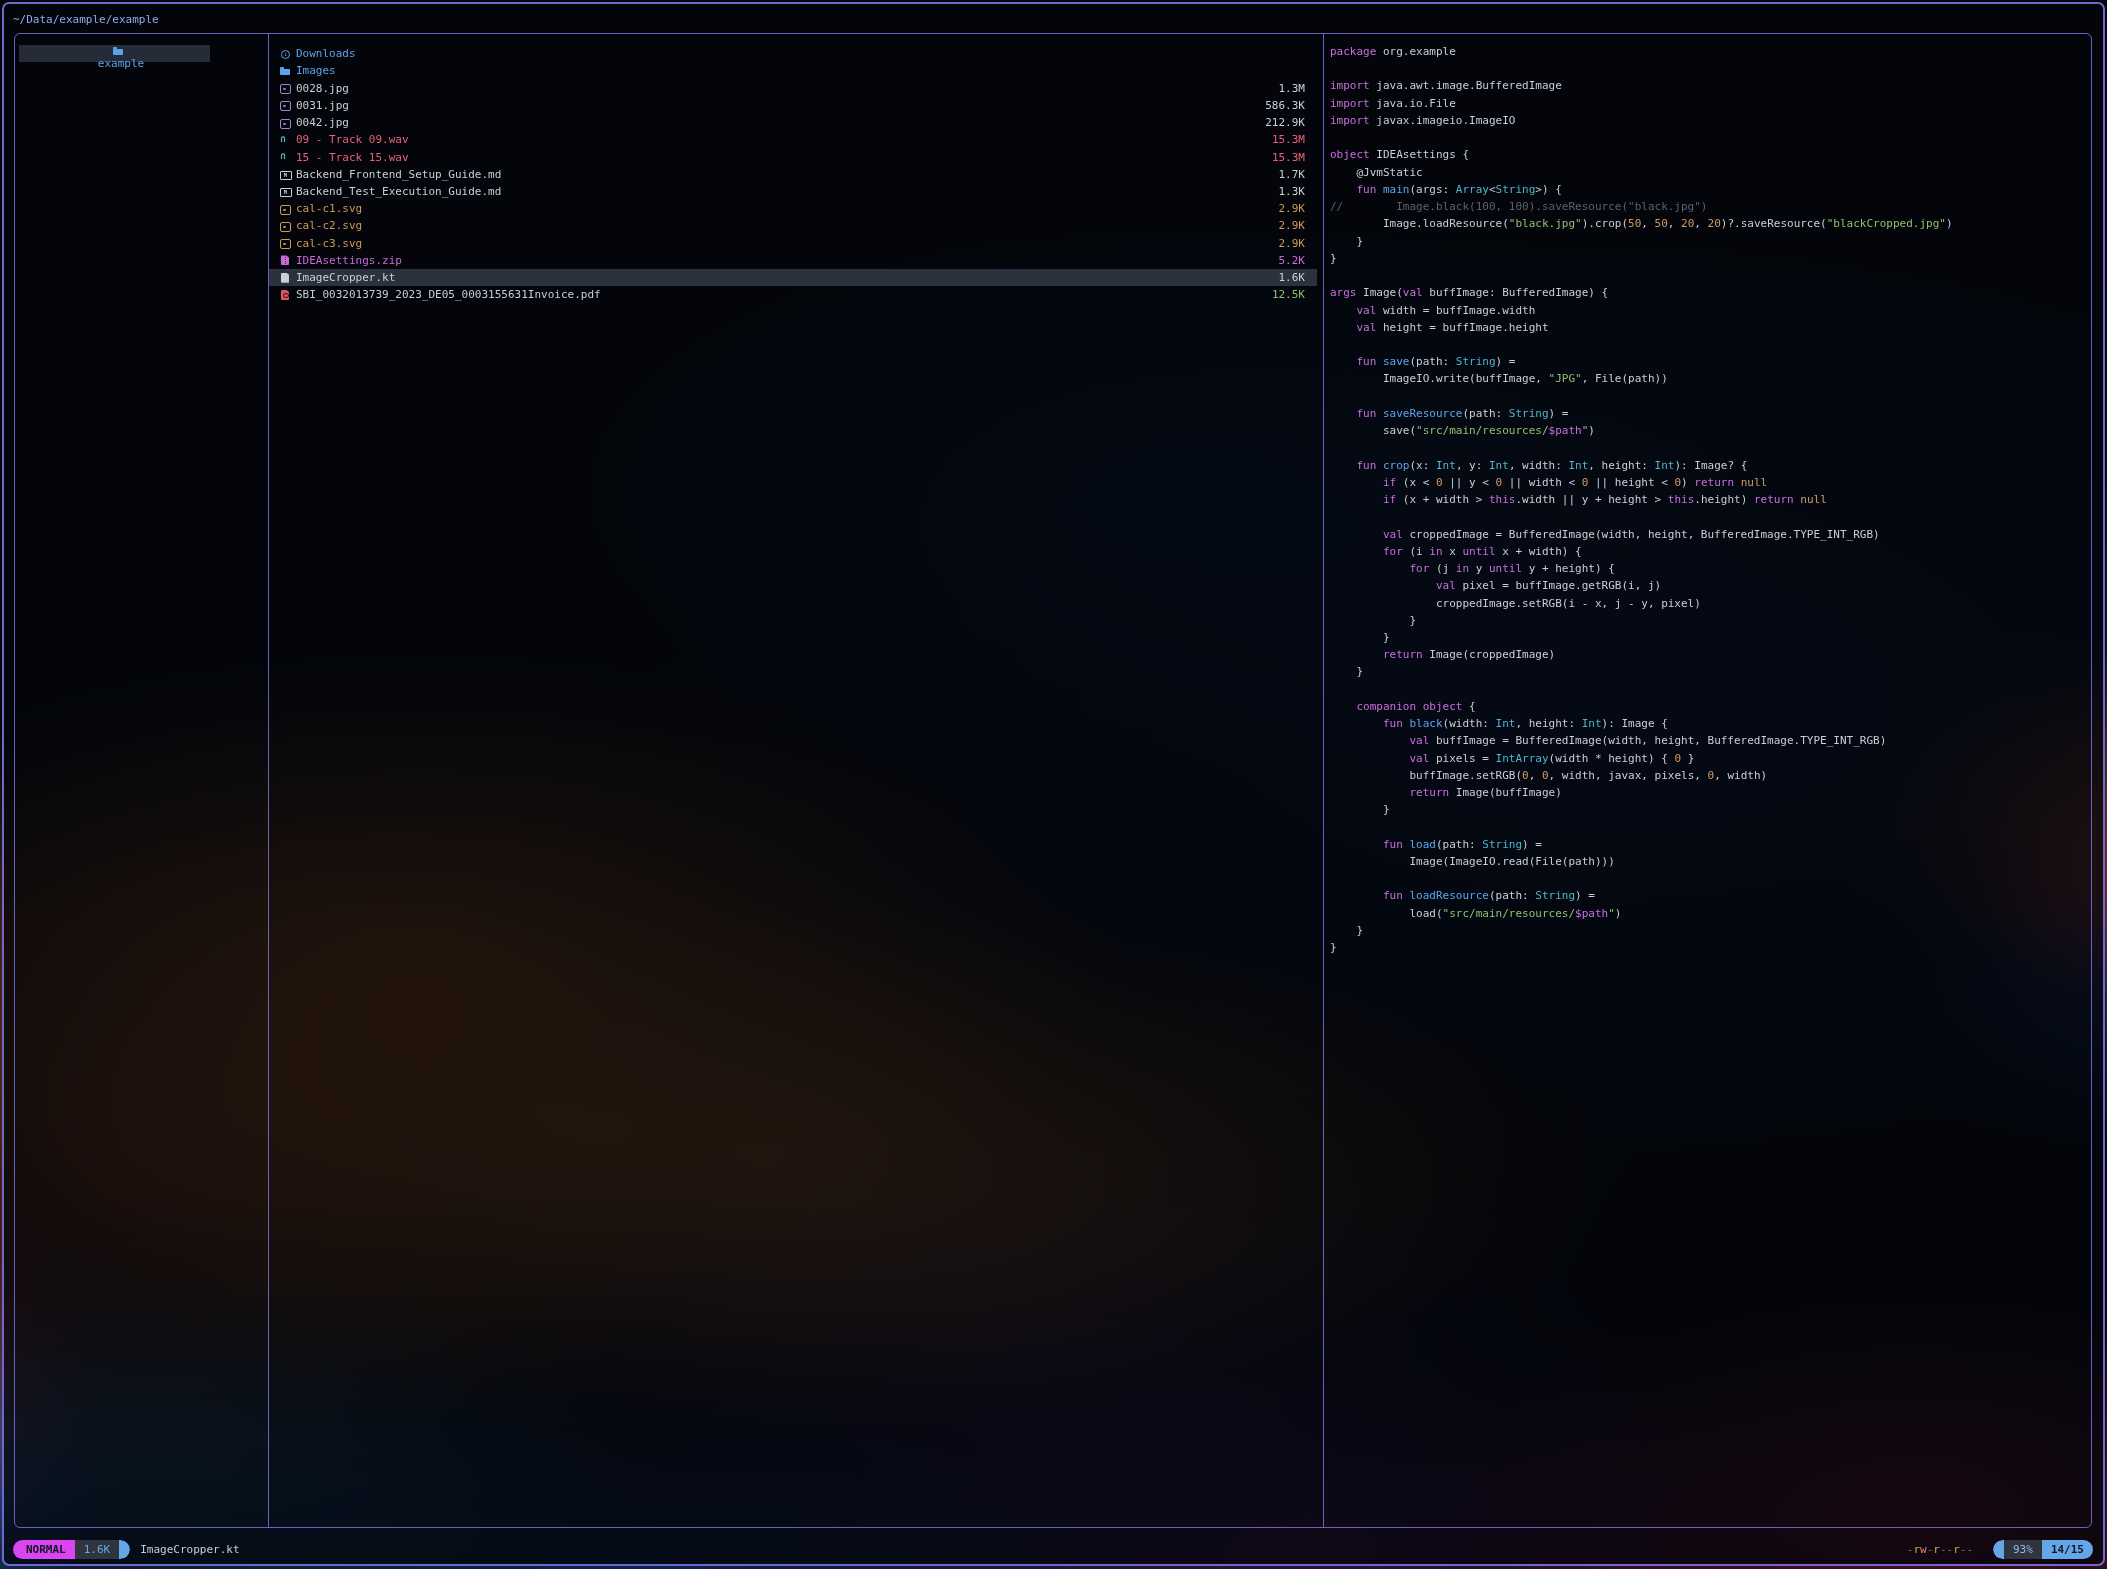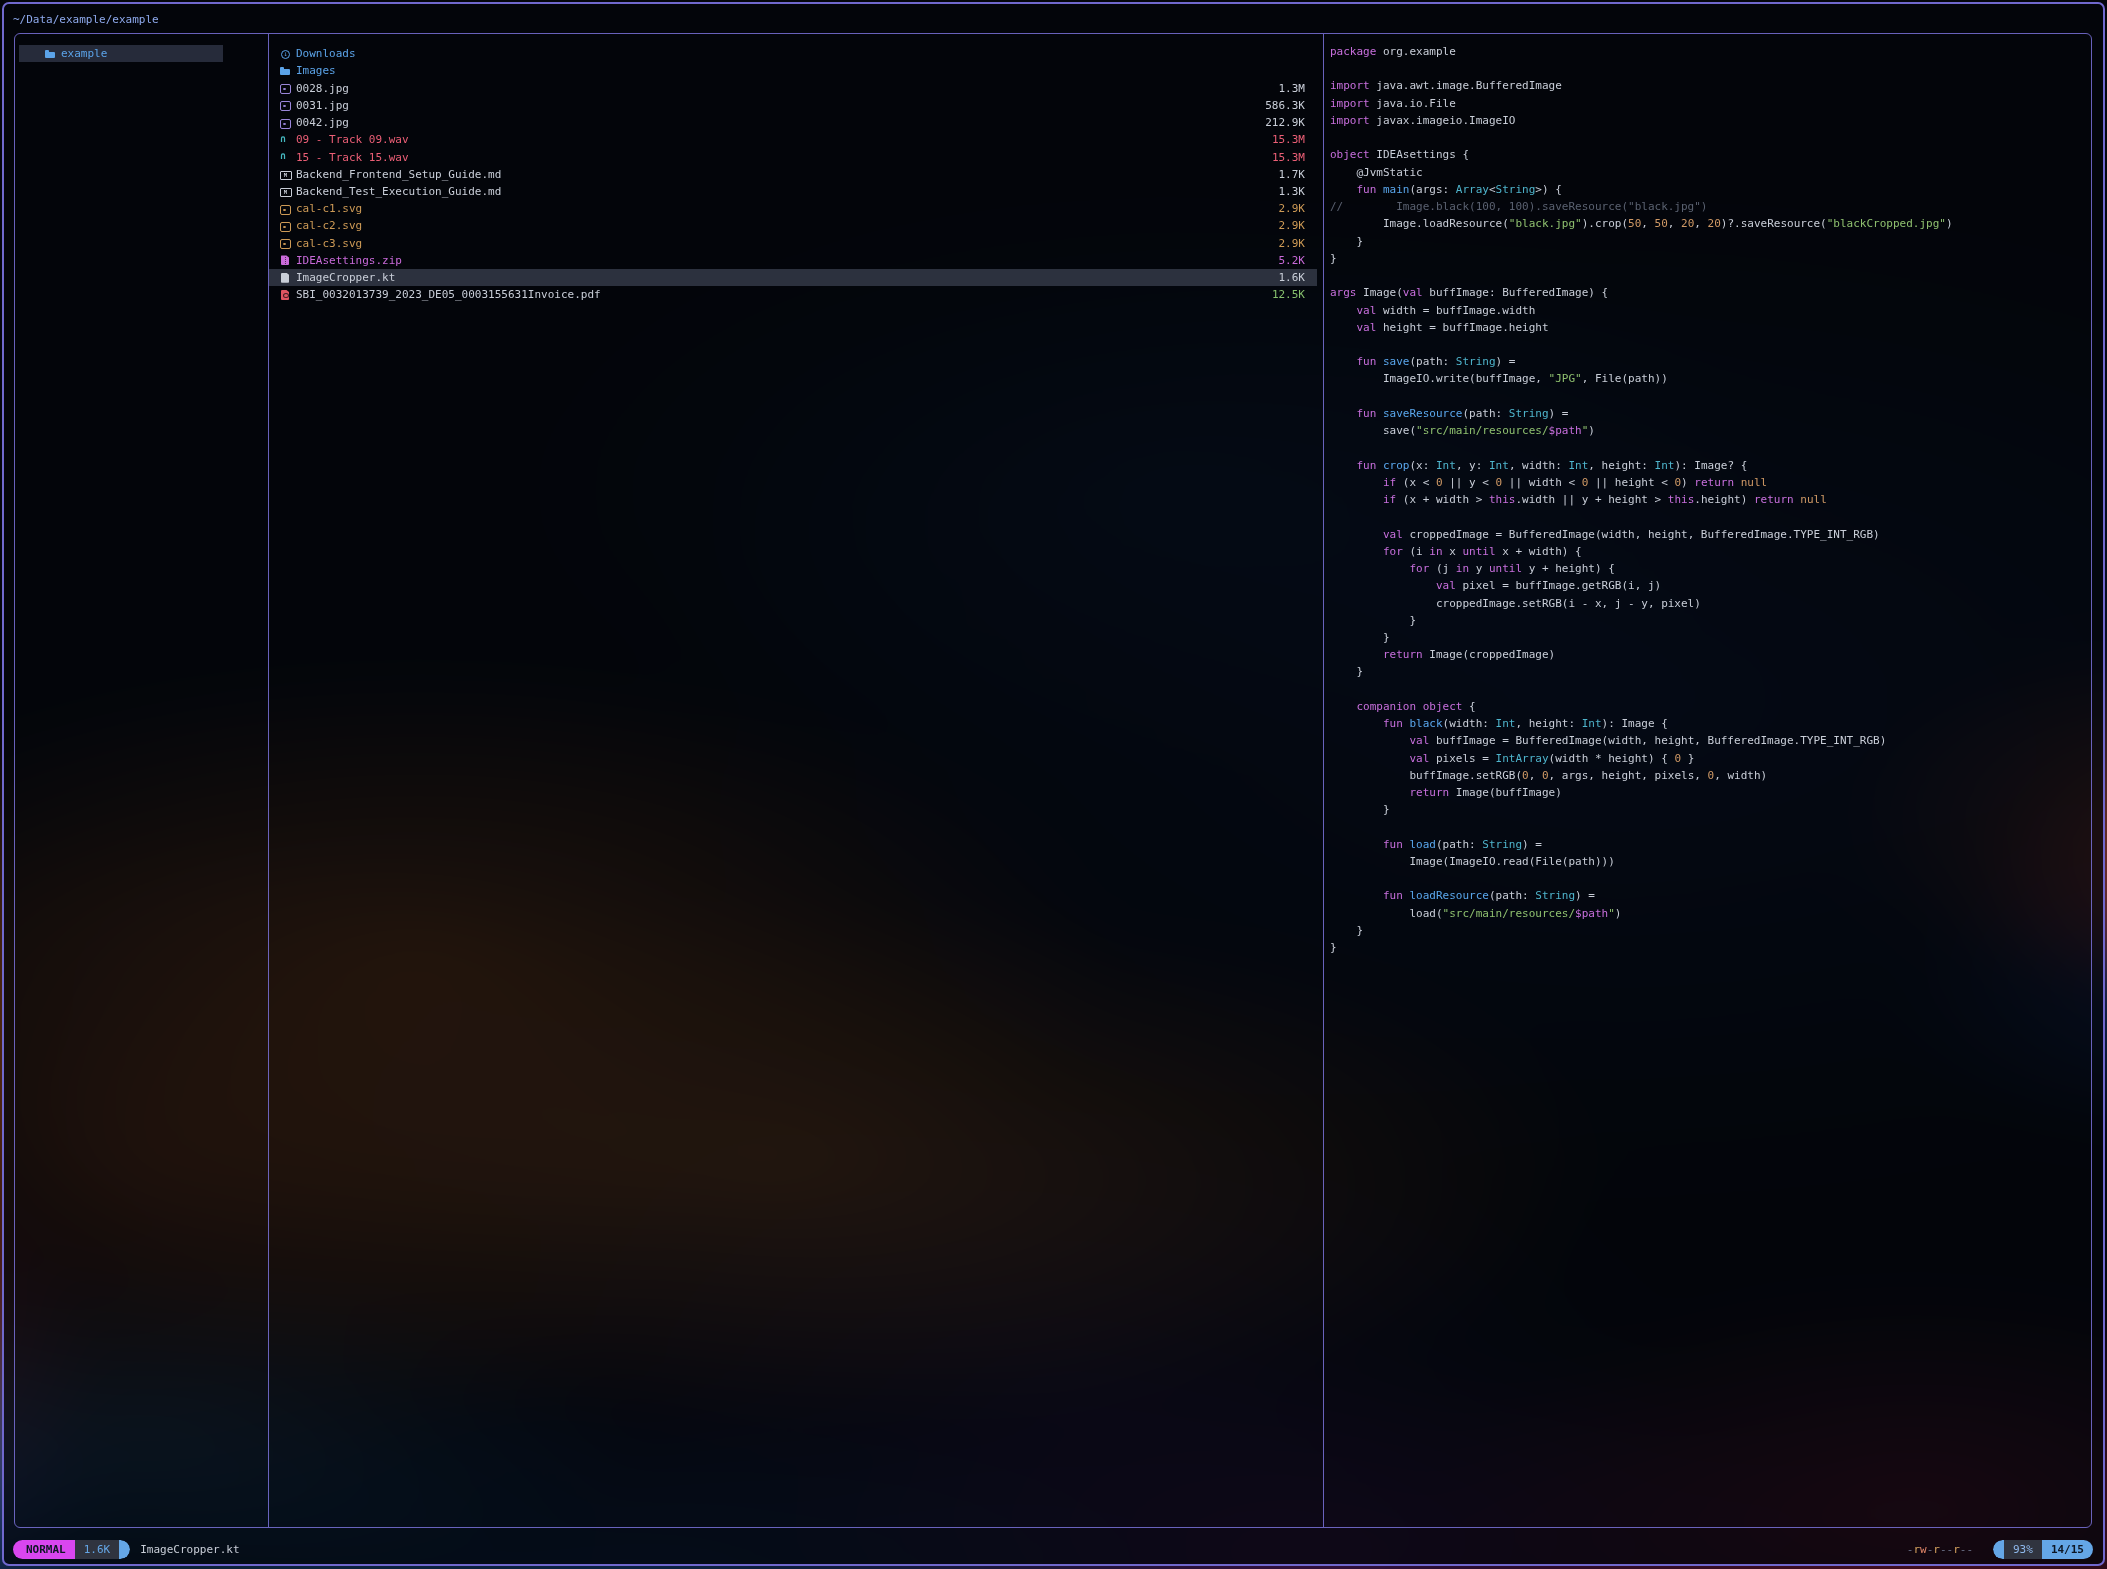--- a/index.html
+++ b/index.html
@@ -49,21 +49,21 @@
   .divider{position:absolute;top:0;bottom:0;width:1px;background:rgba(122,114,218,.85)}
   .d1{left:253px}
   .d2{left:1308px}
   .pane{position:absolute;top:0;bottom:0;overflow:hidden;font-size:11px}
   .parent{left:1px;width:252px;padding-top:11px}
   .files{left:254px;width:1054px;padding-top:11px}
   .preview{left:1309px;right:1px;padding:11px 0 0 6px}
   
   .prow{
     height:17.24px;display:flex;align-items:center;
-    margin-left:3px;width:178px;padding-left:26px;border-radius:0;
+    margin-left:3px;width:178px;padding-left:13px;border-radius:0;flex-direction:column;
   }
   .prow.sel{background:#262b3a}
   .frow{
     height:17.24px;display:flex;align-items:center;
     padding:0 12px 0 11px;margin-right:6px;
   }
   .frow.sel{background:#2c313e}
   .frow .name{white-space:pre}
   .frow .sz{margin-left:auto;white-space:pre}
   
@@ -254,21 +254,21 @@
         <div class="cline"><span class="tok-pl">                croppedImage.setRGB(i - x, j - y, pixel)</span></div>
         <div class="cline"><span class="tok-pl">            }</span></div>
         <div class="cline"><span class="tok-pl">        }</span></div>
         <div class="cline"><span class="tok-pl">        </span><span class="tok-kw">return</span><span class="tok-pl"> Image(croppedImage)</span></div>
         <div class="cline"><span class="tok-pl">    }</span></div>
         <div class="cline"></div>
         <div class="cline"><span class="tok-pl">    </span><span class="tok-kw">companion</span><span class="tok-pl"> </span><span class="tok-kw">object</span><span class="tok-pl"> {</span></div>
         <div class="cline"><span class="tok-pl">        </span><span class="tok-kw">fun</span><span class="tok-pl"> </span><span class="tok-fn">black</span><span class="tok-pl">(width: </span><span class="tok-ty">Int</span><span class="tok-pl">, height: </span><span class="tok-ty">Int</span><span class="tok-pl">): Image {</span></div>
         <div class="cline"><span class="tok-pl">            </span><span class="tok-kw">val</span><span class="tok-pl"> buffImage = BufferedImage(width, height, BufferedImage.TYPE_INT_RGB)</span></div>
         <div class="cline"><span class="tok-pl">            </span><span class="tok-kw">val</span><span class="tok-pl"> pixels = </span><span class="tok-ty">IntArray</span><span class="tok-pl">(width * height) { </span><span class="tok-nu">0</span><span class="tok-pl"> }</span></div>
-        <div class="cline"><span class="tok-pl">            buffImage.setRGB(</span><span class="tok-nu">0</span><span class="tok-pl">, </span><span class="tok-nu">0</span><span class="tok-pl">, args, height, pixels, </span><span class="tok-nu">0</span><span class="tok-pl">, width)</span></div>
+        <div class="cline"><span class="tok-pl">            buffImage.setRGB(</span><span class="tok-nu">0</span><span class="tok-pl">, </span><span class="tok-nu">0</span><span class="tok-pl">, width, javax, pixels, </span><span class="tok-nu">0</span><span class="tok-pl">, width)</span></div>
         <div class="cline"><span class="tok-pl">            </span><span class="tok-kw">return</span><span class="tok-pl"> Image(buffImage)</span></div>
         <div class="cline"><span class="tok-pl">        }</span></div>
         <div class="cline"></div>
         <div class="cline"><span class="tok-pl">        </span><span class="tok-kw">fun</span><span class="tok-pl"> </span><span class="tok-fn">load</span><span class="tok-pl">(path: </span><span class="tok-ty">String</span><span class="tok-pl">) =</span></div>
         <div class="cline"><span class="tok-pl">            Image(ImageIO.read(File(path)))</span></div>
         <div class="cline"></div>
         <div class="cline"><span class="tok-pl">        </span><span class="tok-kw">fun</span><span class="tok-pl"> </span><span class="tok-fn">loadResource</span><span class="tok-pl">(path: </span><span class="tok-ty">String</span><span class="tok-pl">) =</span></div>
         <div class="cline"><span class="tok-pl">            load(</span><span class="tok-st">"src/main/resources/</span><span class="tok-tp">$path</span><span class="tok-st">"</span><span class="tok-pl">)</span></div>
         <div class="cline"><span class="tok-pl">    }</span></div>
         <div class="cline"><span class="tok-pl">}</span></div>

